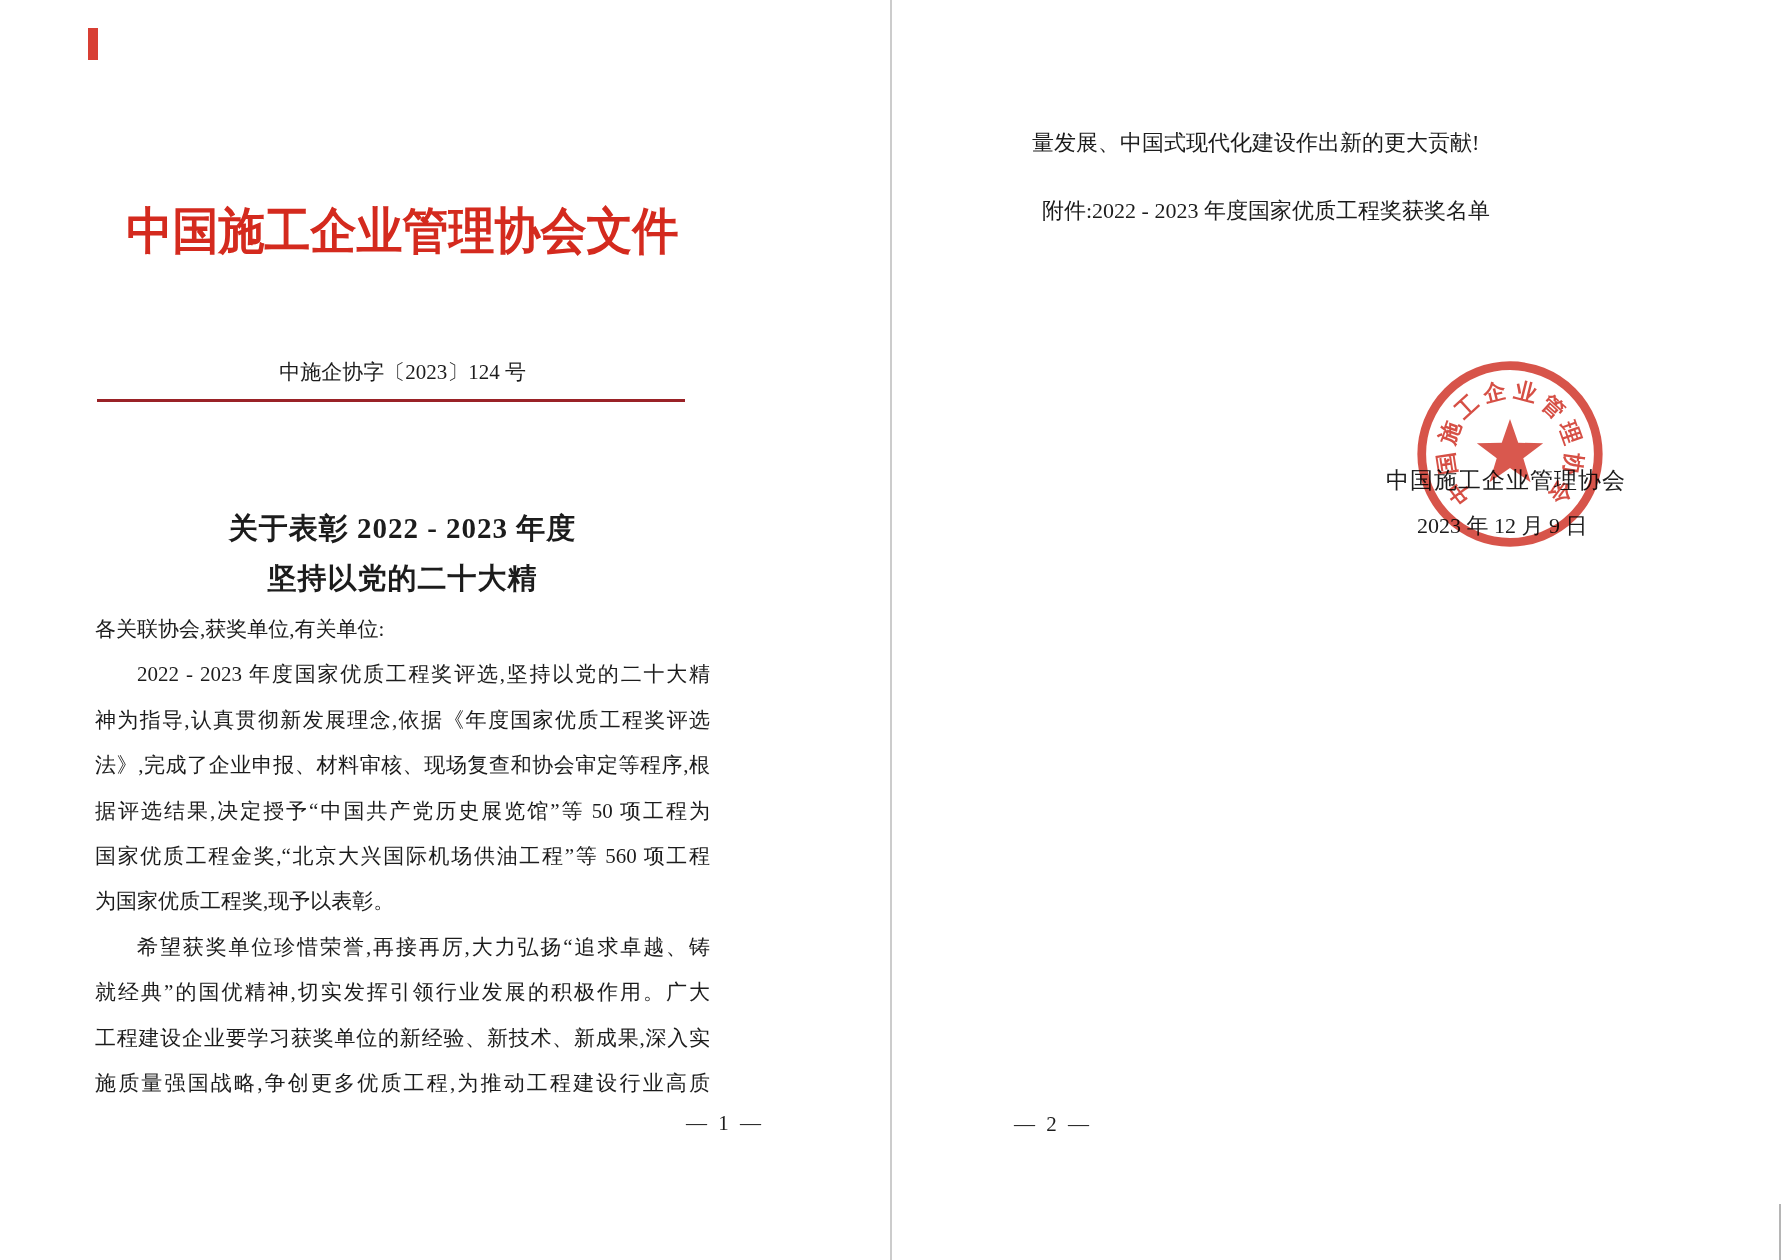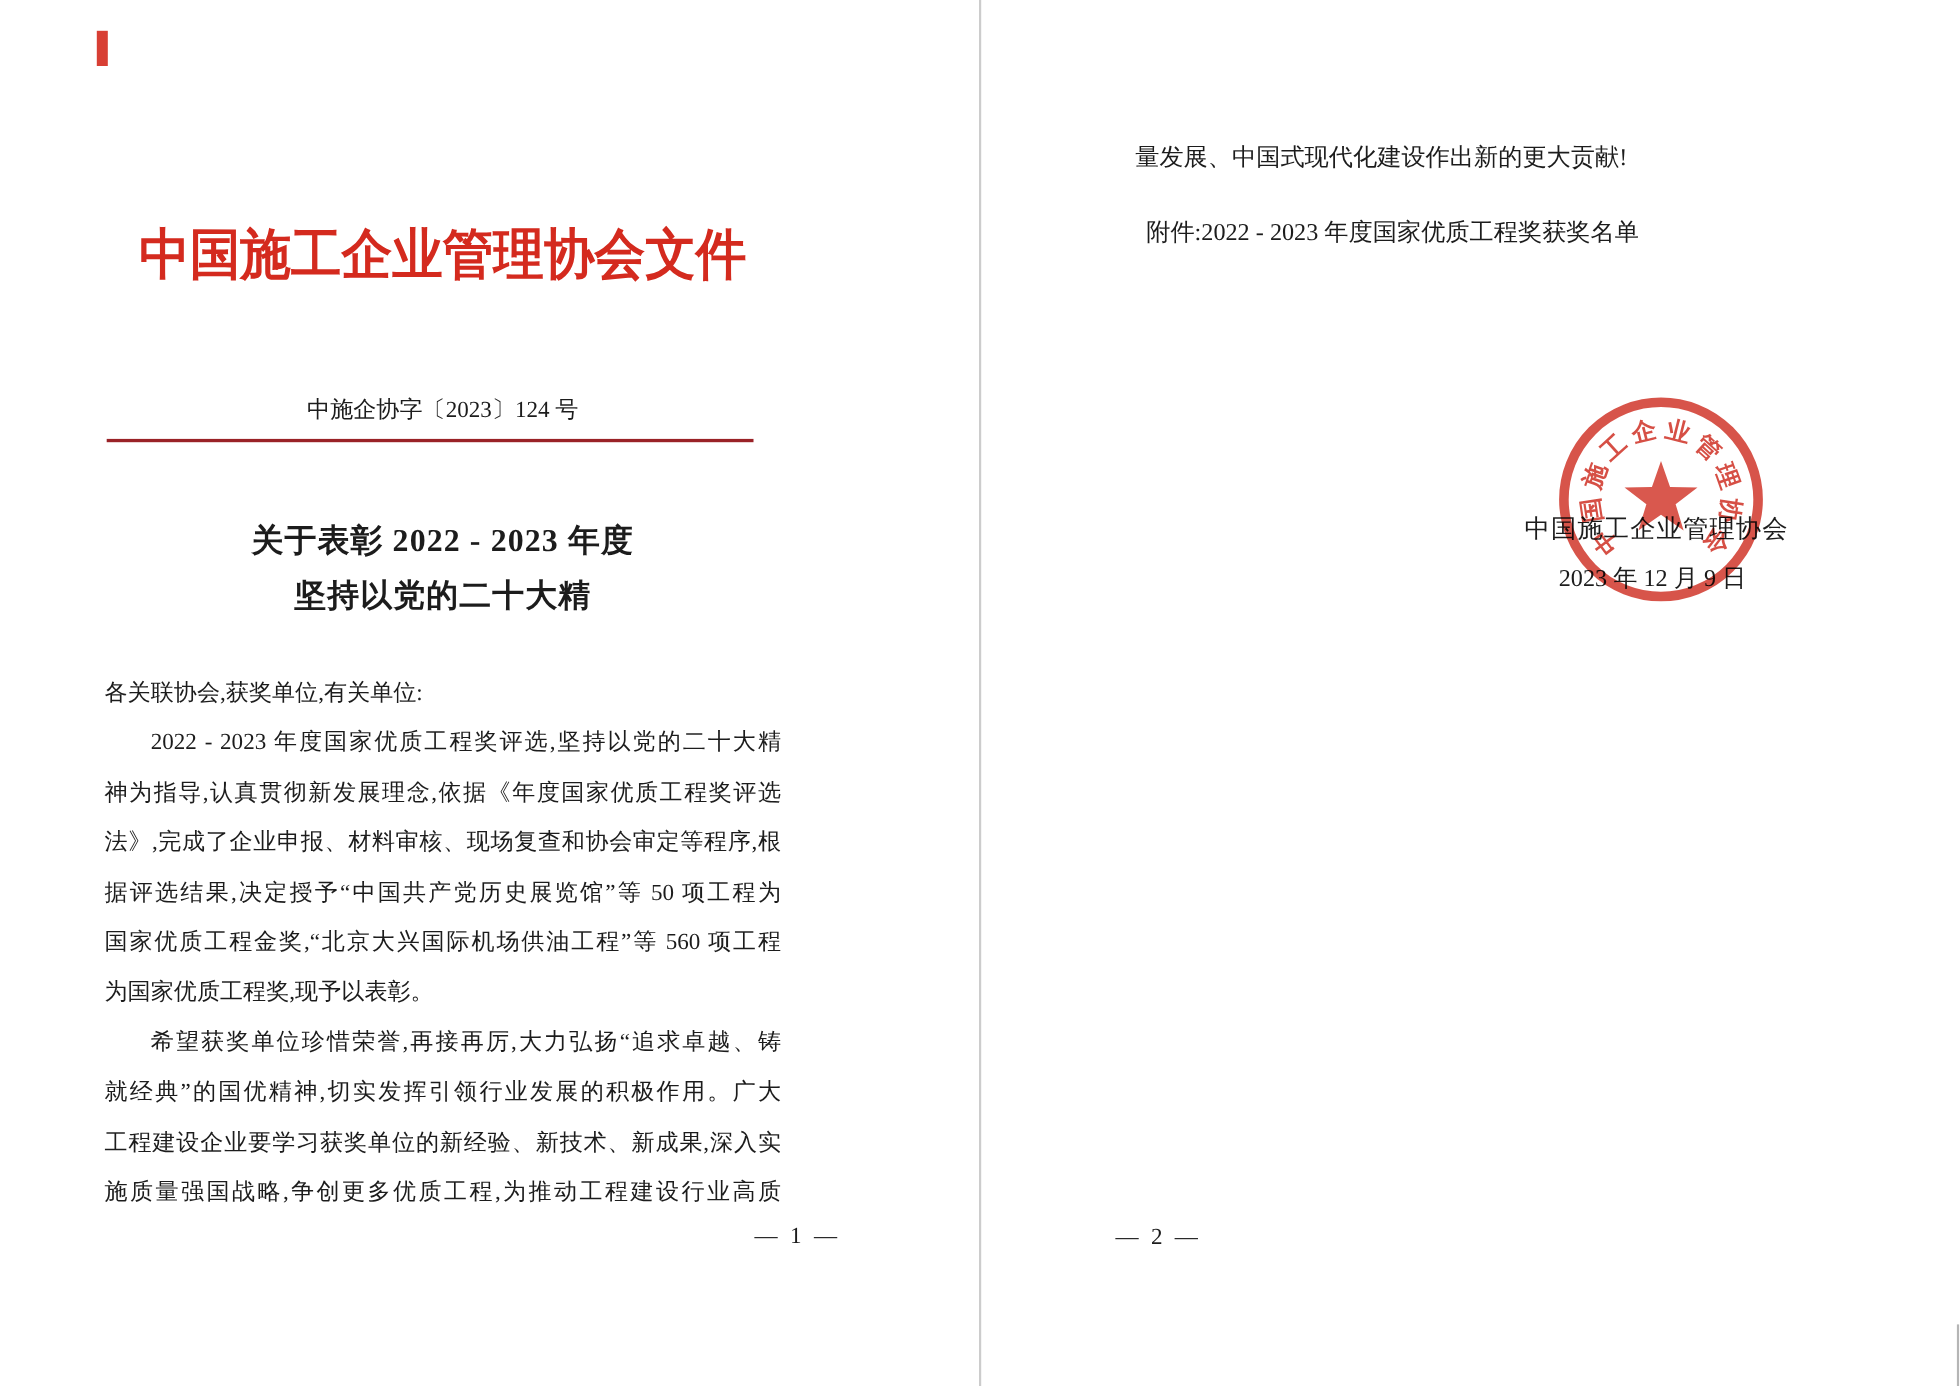--- a/index.html
+++ b/index.html
@@ -12,21 +12,21 @@
 
   
   .red-mark { left:88px; top:28px; width:10px; height:32px; background:var(--header-red,#d42a1e); opacity:.9; }
   .red-header {
     left:95px; top:198px; width:615px; text-align:center;
     font-size:50px; line-height:66px; font-weight:bold; color:var(--header-red,#d42a1e);
     transform:scaleX(0.92); transform-origin:center; white-space:nowrap;
   }
   .doc-number { left:95px; top:358px; width:615px; text-align:center; font-size:21px; line-height:28px; }
   .red-rule { left:97px; top:399px; width:588px; height:3px; background:var(--rule-red,#9a2227); }
-  .title { left:95px; width:615px; text-align:center; font-weight:bold; font-size:29px; line-height:36px; letter-spacing:1px; }
+  .title { left:95px; width:615px; text-align:center; font-weight:bold; font-size:29px; line-height:36px; letter-spacing:1px;margin-top:36px; }
   .title.l1 { top:474px; }
   .title.l2 { top:524px; }
 
   .body-block { left:95px; top:607px; width:615px; font-size:21px; }
   .bl { line-height:45.4px; text-align:justify; white-space:nowrap; }
   .bl.jl { text-align-last:justify; white-space:normal; }
   .bl.ind { text-indent:2em; }
 
   .pagenum { font-size:21px; letter-spacing:3px; line-height:26px; }
   .pagenum.p1 { left:686px; top:1110px; }

